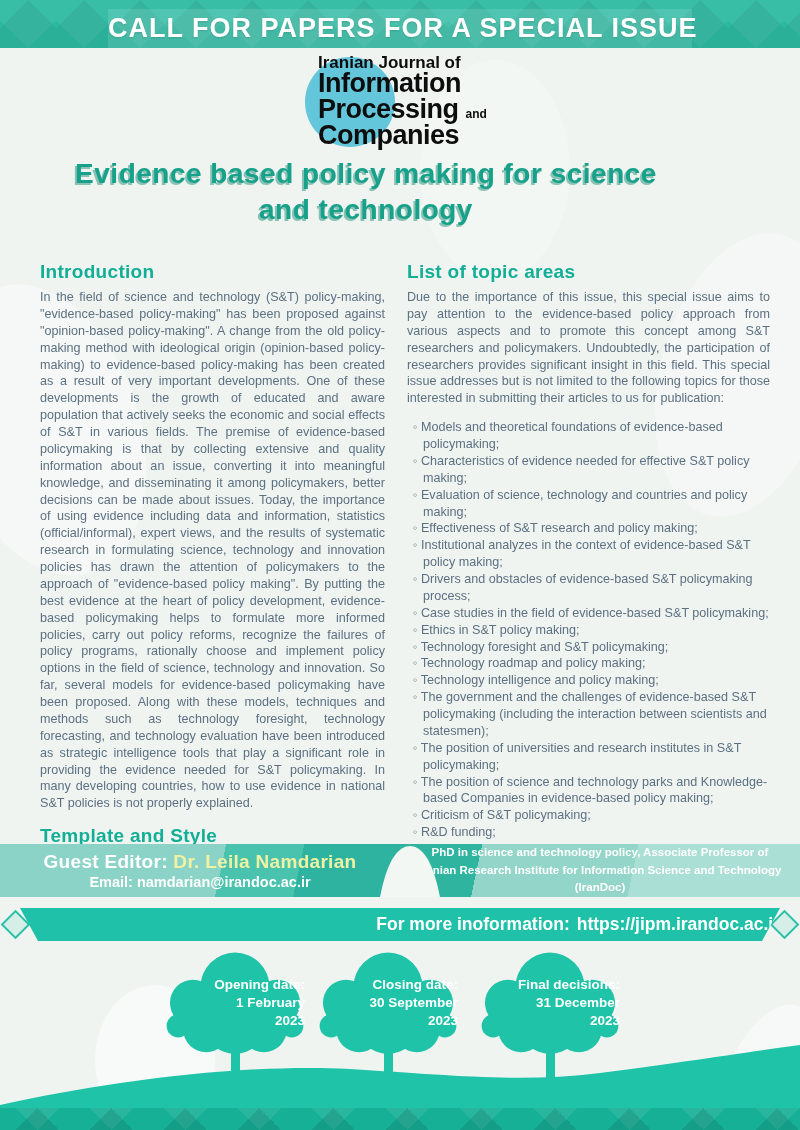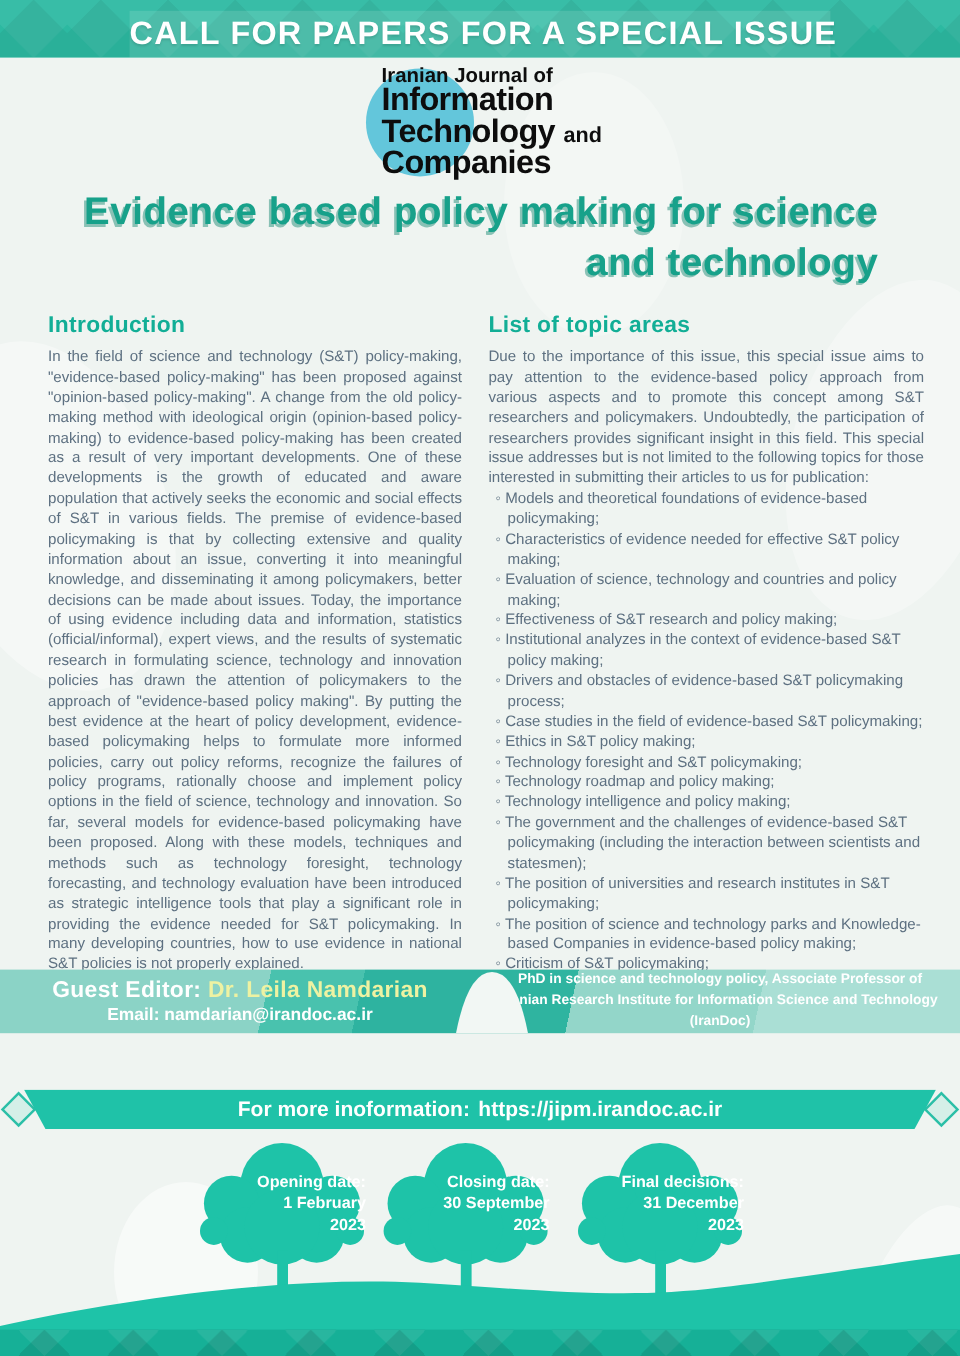--- a/index.html
+++ b/index.html
@@ -33,54 +33,54 @@
 
   
   .logo { position:absolute; left:0; top:52px; width:800px; height:100px; }
   .logo-circle {
     position:absolute; left:305px; top:5px; width:90px; height:90px;
     border-radius:50%; background:#63c6db;
   }
   .logo-text { position:absolute; left:318px; top:2px; color:#0d0d0d; line-height:1; }
   .logo-l1 { font-size:17px; font-weight:bold; }
   .logo-l2, .logo-l3, .logo-l4 { font-size:27px; font-weight:bold; letter-spacing:-0.5px; margin-top:-1px; }
-  .logo-and { font-size:18px; font-weight:bold; letter-spacing:0; }
+  .logo-and { font-size:12px; font-weight:bold; letter-spacing:0; }
 
   
   .main-title {
-    position:absolute; left:0; top:156px; width:732px; text-align:right;
-    color:#17a18a; font-weight:bold; font-size:32px; line-height:1.3;
+    position:absolute; left:0; top:156px; width:732px; text-align:center;
+    color:#17a18a; font-weight:bold; font-size:28px; line-height:1.3;
     text-shadow:-2px 2px 0 rgba(14,130,108,.45);
     letter-spacing:.5px;
   }
 
   
   .columns {
     position:absolute; left:40px; top:261px; width:730px; height:590px;
     display:flex; gap:22px; overflow:hidden;
   }
   .col-left  { width:345px; }
   .col-right { width:363px; }
   h2.sec {
     color:#12ae96; font-size:19px; font-weight:bold; letter-spacing:.3px;
     margin:0 0 6px 0;
   }
   h2.sec.mt { margin-top:13px; }
   .para {
     color:#5d7081; font-size:12.6px; line-height:1.34; text-align:justify;
   }
-  ul.topics { list-style:none; margin-top:0; }
+  ul.topics { list-style:none; margin-top:12px; }
   ul.topics li {
     color:#5d7081; font-size:12.6px; line-height:1.34;
     padding-left:16px; text-indent:-10px;
   }
   ul.topics li::before { content:"◦ "; color:#6a7d8c; }
 
   
-  .editor-band { position:absolute; left:0; top:808px; width:754px; height:53px;padding-left:20px; }
+  .editor-band { position:absolute; left:0; top:844px; width:754px; height:53px;padding-left:20px; }
   .editor-left {
     position:absolute; left:0; top:0; width:400px; height:53px;
     background:linear-gradient(102deg, #8bd3c6 0 55%, #49c2ae 55% 74%, #2eb3a0 74%);
     display:flex; flex-direction:column; align-items:center; justify-content:center;
   }
   .editor-line1 { font-size:19px; font-weight:bold; color:#ffffff; letter-spacing:.3px; }
   .editor-name  { color:#eef2a2; }
   .editor-line2 { font-size:14.5px; font-weight:bold; color:#ffffff; margin-top:1px; }
   .editor-right {
     position:absolute; left:400px; top:0; width:400px; height:53px;
@@ -91,21 +91,21 @@
     width:375px; color:#ffffff; font-size:11.5px; font-weight:bold;
     line-height:1.55; text-align:center;
   }
   .tent { position:absolute; left:380px; top:0; }
 
   
   .ribbon {
     position:absolute; left:20px; top:908px; width:760px; height:33px;
     background:#1fc2a8; z-index:2;
     clip-path:polygon(0 0, 100% 0, calc(100% - 18px) 100%, 18px 100%);
-    display:flex; align-items:center; justify-content:center; gap:7px;
+    display:flex; align-items:center; justify-content:flex-end; gap:7px;
   }
   .ribbon-label, .ribbon-url { color:#ffffff; font-size:17.5px; font-weight:bold; }
   .diamond {
     position:absolute; width:21px; height:21px; top:914px; z-index:1;
     background:#d5efe8; border:2px solid #2bbfa7; transform:rotate(45deg);
   }
   .diamond.dl { left:5px; } .diamond.dr { right:5px; }
 
   
   .tree-canopy { position:absolute; width:140px; height:104px; top:950px; }
@@ -142,21 +142,21 @@
     <div class="banner-strip">
       <span class="banner-text">CALL FOR PAPERS FOR A SPECIAL ISSUE</span>
     </div>
   </div>
 
   <div class="logo">
     <div class="logo-circle"></div>
     <div class="logo-text">
       <div class="logo-l1">Iranian Journal of</div>
       <div class="logo-l2">Information</div>
-      <div class="logo-l3"><span>Technology</span> <span class="logo-and">and</span></div>
+      <div class="logo-l3"><span>Processing</span> <span class="logo-and">and</span></div>
       <div class="logo-l4">Companies</div>
     </div>
   </div>
 
   <div class="main-title">
     <div>Evidence based policy making for science</div>
     <div>and technology</div>
   </div>
 
   <div class="columns">

